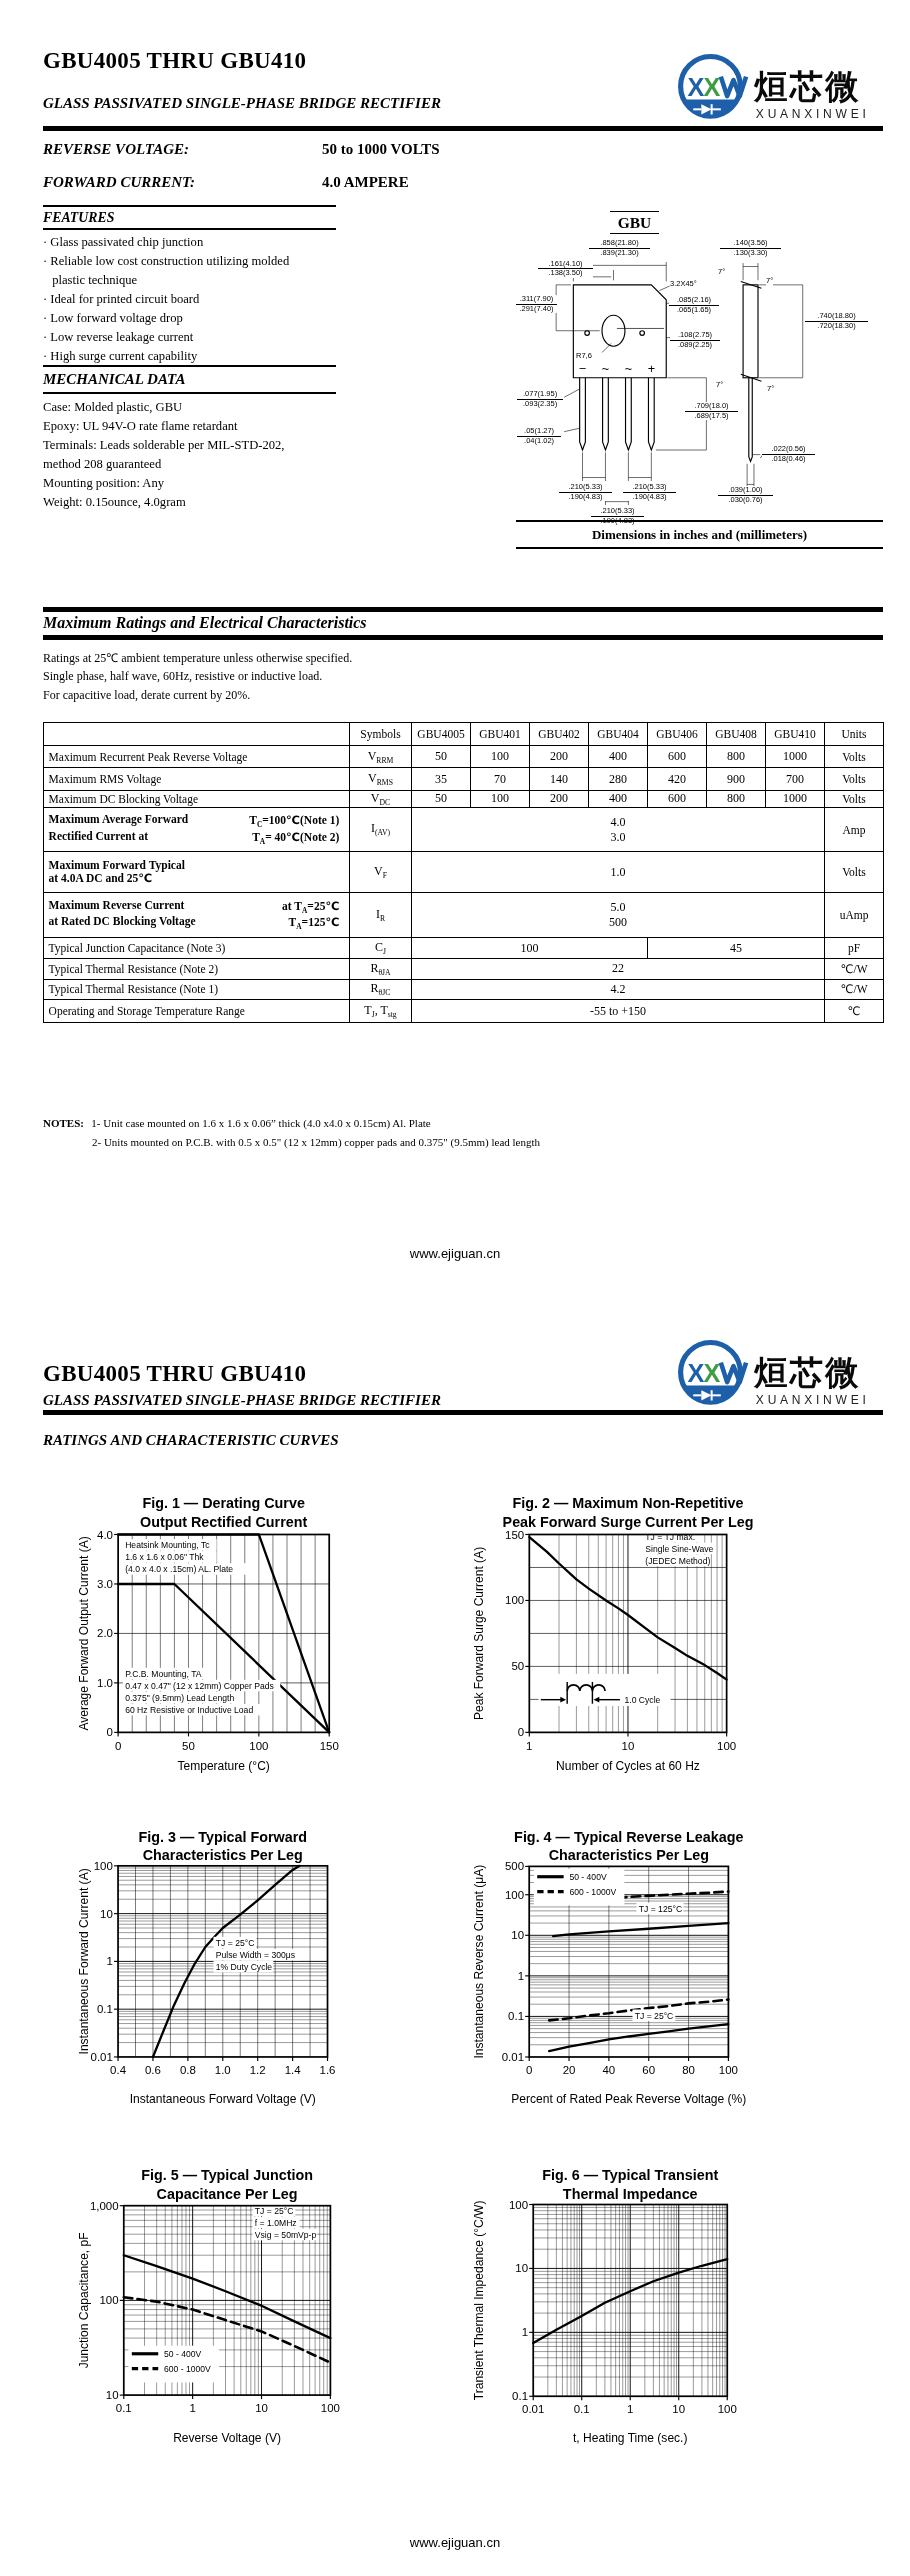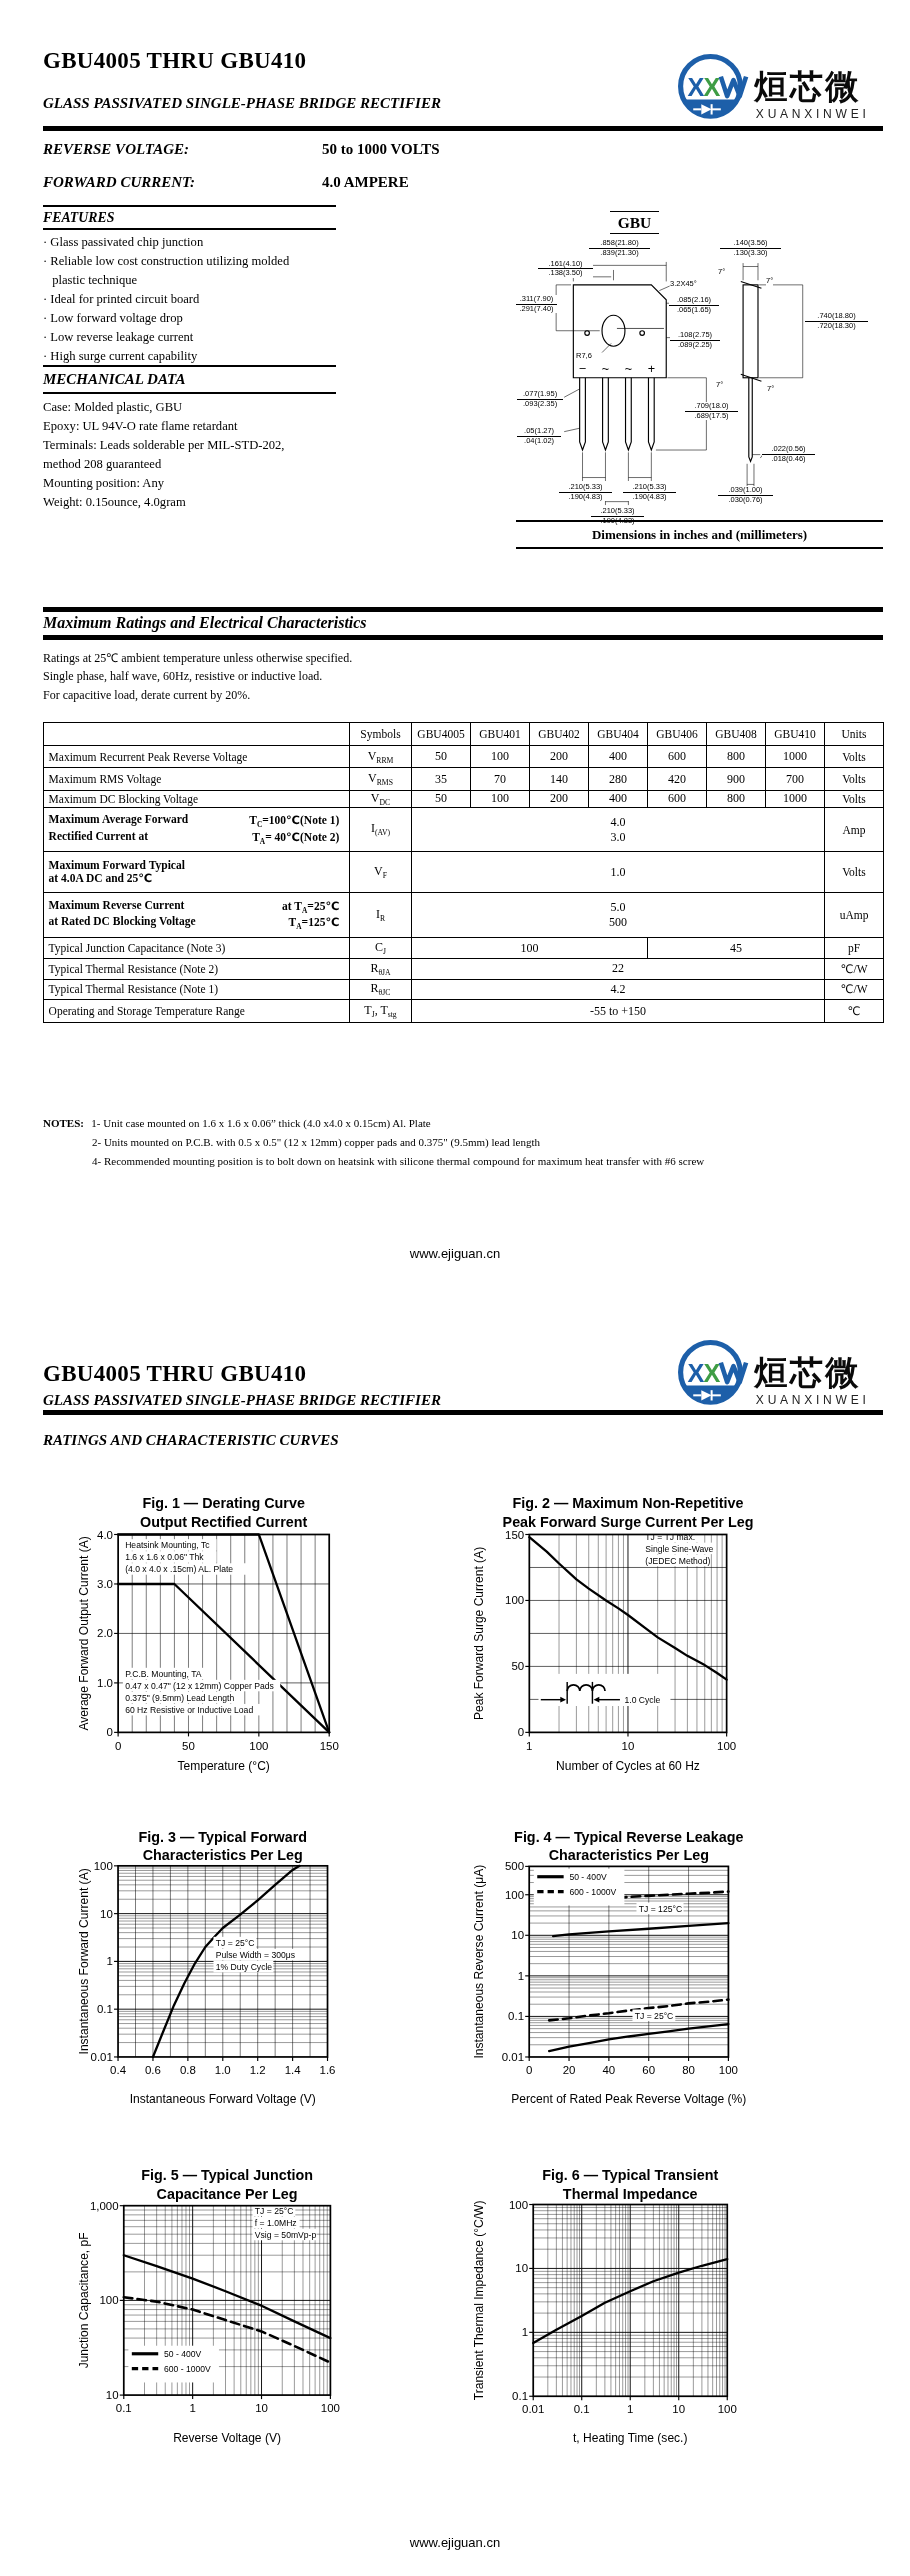--- a/index.html
+++ b/index.html
@@ -381,21 +381,20 @@
       <td class="val" colspan="7">-55 to +150</td>
       <td class="unit">℃</td>
     </tr>
   </tbody>
     </table>
 
   <div class="abs notes" style="left:43px;top:1114px;width:843px">
     <div><b>NOTES:</b>
       <span style="padding-left:4.6px">1- Unit case mounted on 1.6 x 1.6 x 0.06” thick (4.0 x4.0 x 0.15cm) Al. Plate</span></div>
     <div style="padding-left:49px">2- Units mounted on P.C.B. with 0.5 x 0.5" (12 x 12mm) copper pads and 0.375" (9.5mm) lead length</div>
-    <div style="padding-left:49px">4- Recommended mounting position is to bolt down on heatsink with silicone thermal compound for maximum heat transfer with #6 screw</div>
   </div>
 
   <div class="footer" style="top:1246px">www.ejiguan.cn</div>
 
   <div class="abs doc-title" style="left:43px;top:1361px">GBU4005 THRU GBU410</div>
   <div class="abs doc-sub" style="left:43px;top:1392px">GLASS PASSIVATED SINGLE-PHASE BRIDGE RECTIFIER</div>
 
   <div class="logo" style="left:676px;top:1336px">
     <svg width="208" height="75" viewBox="0 0 362 130">
       <circle cx="60" cy="63" r="52" fill="none" stroke="#1d5fa9" stroke-width="9"></circle>

